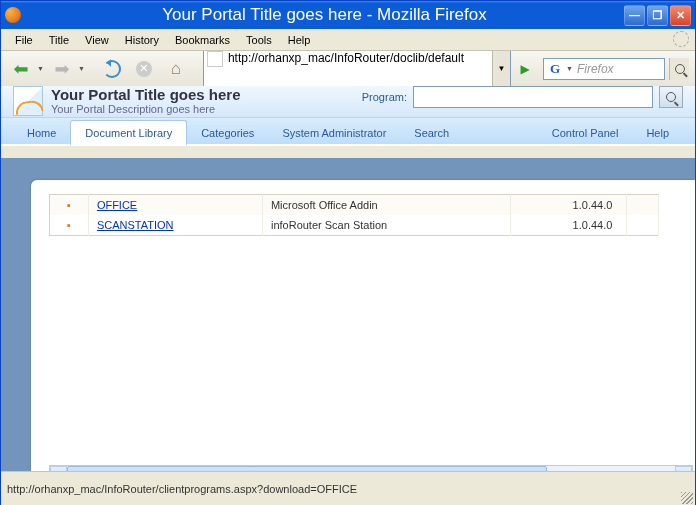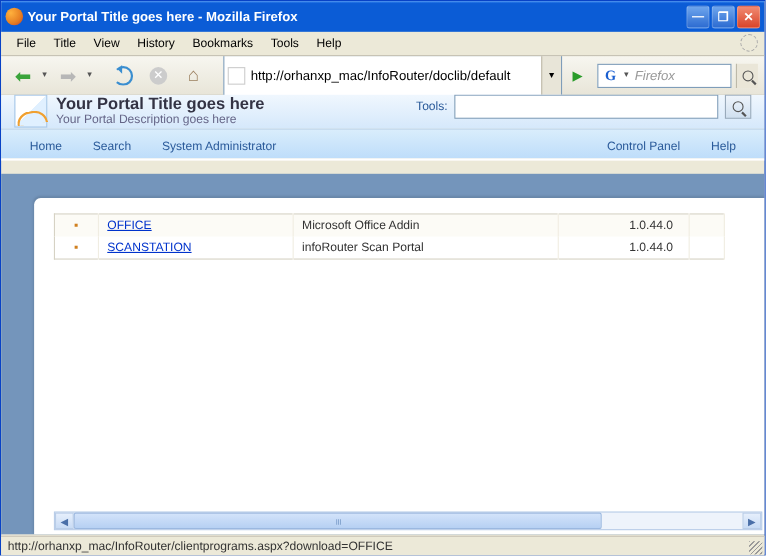--- a/index.html
+++ b/index.html
@@ -1,21 +1,21 @@
 <!DOCTYPE html>
 <html><head>
 <meta charset="utf-8">
 <style>
 * { box-sizing: border-box; margin: 0; padding: 0; }
 body { width: 696px; height: 505px; font-family: Tahoma, Arial, sans-serif; font-size: 11px; background: #ece9d8; overflow: hidden; border: 1px solid #0842c6; }
 
 
 .titlebar { height: 28px; background: linear-gradient(to bottom, #3b89f1 0%, #0b5cd6 8%, #0b5cd6 50%, #0b5cd6 100%); display: flex; align-items: center; padding: 0 4px; color: #fff; }
 .titlebar .ff-icon { width: 16px; height: 16px; margin-right: 4px; background: radial-gradient(circle at 30% 30%, #ffb13d 0%, #e67e22 60%, #c0392b 100%); border-radius: 50%; }
-.titlebar .title-text { font-size: 12px; flex: 1; font-weight: bold; }
+.titlebar .title-text { font-size: 17px; flex: 1; font-weight: normal; text-align: center; }
 .win-btns { display: flex; gap: 2px; }
 .win-btn { width: 21px; height: 21px; border-radius: 3px; display: flex; align-items: center; justify-content: center; font-family: Arial; font-size: 11px; font-weight: bold; color: #fff; border: 1px solid #fff3; }
 .win-min, .win-max { background: linear-gradient(to bottom, #6fa6ed, #2c6bd1); }
 .win-close { background: linear-gradient(to bottom, #f18b72, #d8442a); }
 
 
 .menubar { height: 22px; background: #ece9d8; display: flex; align-items: center; padding: 0 6px; gap: 0; border-bottom: 1px solid #c7c3b5; position: relative; }
 .menubar .mitem { padding: 2px 8px; cursor: default; }
 .throbber { position: absolute; right: 6px; top: 2px; width: 16px; height: 16px; border: 1.5px dashed #aaa; border-radius: 50%; }
 
@@ -23,21 +23,21 @@
 .toolbar { height: 36px; background: linear-gradient(to bottom, #f7f6f0, #e8e5d8); display: flex; align-items: center; padding: 0 6px; gap: 4px; border-bottom: 1px solid #bdb9a9; }
 .tbtn { width: 28px; height: 28px; display: flex; align-items: center; justify-content: center; border-radius: 3px; }
 .arrow-green { color: #3aa43a; font-size: 18px; }
 .arrow-grey { color: #b7b7b7; font-size: 18px; }
 .drop-sm { font-size: 7px; color: #555; margin-left: -2px; }
 .reload-ic { width: 18px; height: 18px; border: 2.5px solid #3a8ed0; border-left-color: transparent; border-radius: 50%; position: relative; }
 .reload-ic::after { content: ''; position: absolute; top: -3px; left: -2px; border: 4px solid transparent; border-right-color: #3a8ed0; }
 .stop-ic { width: 16px; height: 16px; border-radius: 50%; background: #ccc; color: #fff; display: flex; align-items: center; justify-content: center; font-size: 11px; }
 .home-ic { font-size: 17px; color: #9c8160; }
 .sep { width: 5px; }
-.urlbar-wrap { flex: 1; display: flex; border: 1px solid #7f9db9; background: #fff; height: 38px; align-items: center; }
+.urlbar-wrap { flex: 1; display: flex; border: 1px solid #7f9db9; background: #fff; height: 38px; align-items: flex-start; }
 .url-fav { width: 16px; height: 16px; margin: 0 3px; background: #fff; border: 1px solid #ccc; }
 .url-input { flex: 1; border: none; outline: none; font-size: 12px; padding: 0 2px; }
 .url-drop { width: 18px; background: #e8e5d8; height: 100%; display: flex; align-items: center; justify-content: center; font-size: 8px; border-left: 1px solid #bdb9a9; }
 .go-btn { width: 20px; height: 22px; display: flex; align-items: center; justify-content: center; color: #2a9c2a; font-size: 12px; }
 .searchbar-wrap { width: 122px; display: flex; border: 1px solid #7f9db9; background: #fff; height: 22px; align-items: center; margin-left: 4px; }
 .search-g { width: 16px; height: 16px; margin: 0 3px; display: flex; align-items: center; justify-content: center; font-weight: bold; color: #1a5fd0; font-size: 13px; font-family: Georgia, serif; }
 .search-drop { font-size: 7px; color: #555; margin-right: 2px; }
 .search-ph { flex: 1; color: #999; font-size: 12px; font-style: italic; padding: 0 2px; }
 .search-btn { width: 20px; height: 22px; background: #eae6d8; border-left: 1px solid #bdb9a9; display: flex; align-items: center; justify-content: center; }
 .mag { width: 10px; height: 10px; border: 1.5px solid #555; border-radius: 50%; position: relative; }
@@ -82,21 +82,21 @@
 .tbl td.ver { text-align: right; padding-right: 14px; }
 
 
 .hscroll { position: absolute; left: 18px; bottom: 4px; width: 644px; height: 17px; background: #eef3fb; border: 1px solid #b9cde8; display: flex; }
 .hscroll .harrow { width: 17px; height: 100%; background: linear-gradient(to bottom, #e6effc, #c8dbf5); display: flex; align-items: center; justify-content: center; color: #4a6fa8; font-size: 9px; border: 1px solid #b9cde8; }
 .hscroll .hthumb { flex: 0 0 480px; background: linear-gradient(to bottom, #d3e3fa, #b6d0f3); border: 1px solid #9bb8e0; border-radius: 2px; margin: 0; position: relative; }
 .hscroll .hthumb::after { content: '≡'; position: absolute; left: 50%; top: 50%; transform: translate(-50%,-50%) rotate(90deg); color: #7a9cc8; font-size: 10px; letter-spacing: -1px; }
 .hscroll .htrack { flex: 1; }
 
 
-.statusbar { position: absolute; bottom: 0; left: 1px; right: 1px; height: 18px; background: #ece9d8; border-top: 1px solid #c7c3b5; display: flex; align-items: center; padding: 0 6px; font-size: 11px; color: #333; }
+.statusbar { position: absolute; bottom: 0; left: 1px; right: 1px; height: 34px; background: #ece9d8; border-top: 1px solid #c7c3b5; display: flex; align-items: center; padding: 0 6px; font-size: 11px; color: #333; }
 .status-grip { position: absolute; right: 2px; bottom: 1px; width: 12px; height: 12px; background: repeating-linear-gradient(135deg, #999 0, #999 1px, transparent 1px, transparent 3px); }
 </style>
 </head>
 <body>
 
 <div class="titlebar">
   <div class="ff-icon"></div>
   <div class="title-text">Your Portal Title goes here - Mozilla Firefox</div>
   <div class="win-btns">
     <div class="win-btn win-min">—</div>
@@ -154,52 +154,54 @@
 
 <div class="content-area">
 
   <div class="portal-hdr">
     <div class="portal-logo"></div>
     <div class="portal-titles">
       <div class="portal-title">Your Portal Title goes here</div>
       <div class="portal-desc">Your Portal Description goes here</div>
     </div>
     <div class="portal-search">
-      <span class="portal-search-lbl">Tools:</span>
+      <span class="portal-search-lbl">Program:</span>
       <input class="portal-search-inp" style="">
       <div class="portal-search-btn">
           <div class="mag"></div>
         </div>
     </div>
   </div>
 
   <div class="tabbar">
     <div class="tab">Home</div>
+    <div class="tab active">Document Library</div>
+    <div class="tab">Categories</div>
+    <div class="tab">System Administrator</div>
     <div class="tab">Search</div>
-    <div class="tab">System Administrator</div>
     <div class="tab-spacer"></div>
     <div class="tab">Control Panel</div>
     <div class="tab">Help</div>
   </div>
 
   <div class="portal-body">
     <div class="panel">
       <table class="tbl">
         <tbody>
         <tr>
           <td class="bullet">▪</td>
           <td class="link"><a href="#">OFFICE</a></td>
           <td>Microsoft Office Addin</td>
           <td class="ver">1.0.44.0</td>
           <td></td>
         </tr>
         <tr>
           <td class="bullet">▪</td>
           <td class="link"><a href="#">SCANSTATION</a></td>
-          <td>infoRouter Scan Portal</td>
+          <td>infoRouter Scan Station</td>
           <td class="ver">1.0.44.0</td>
           <td></td>
         </tr>
       </tbody>
         </table>
 
       <div class="hscroll">
         <div class="harrow">◀</div>
         <div class="hthumb"></div>
         <div class="htrack"></div>

